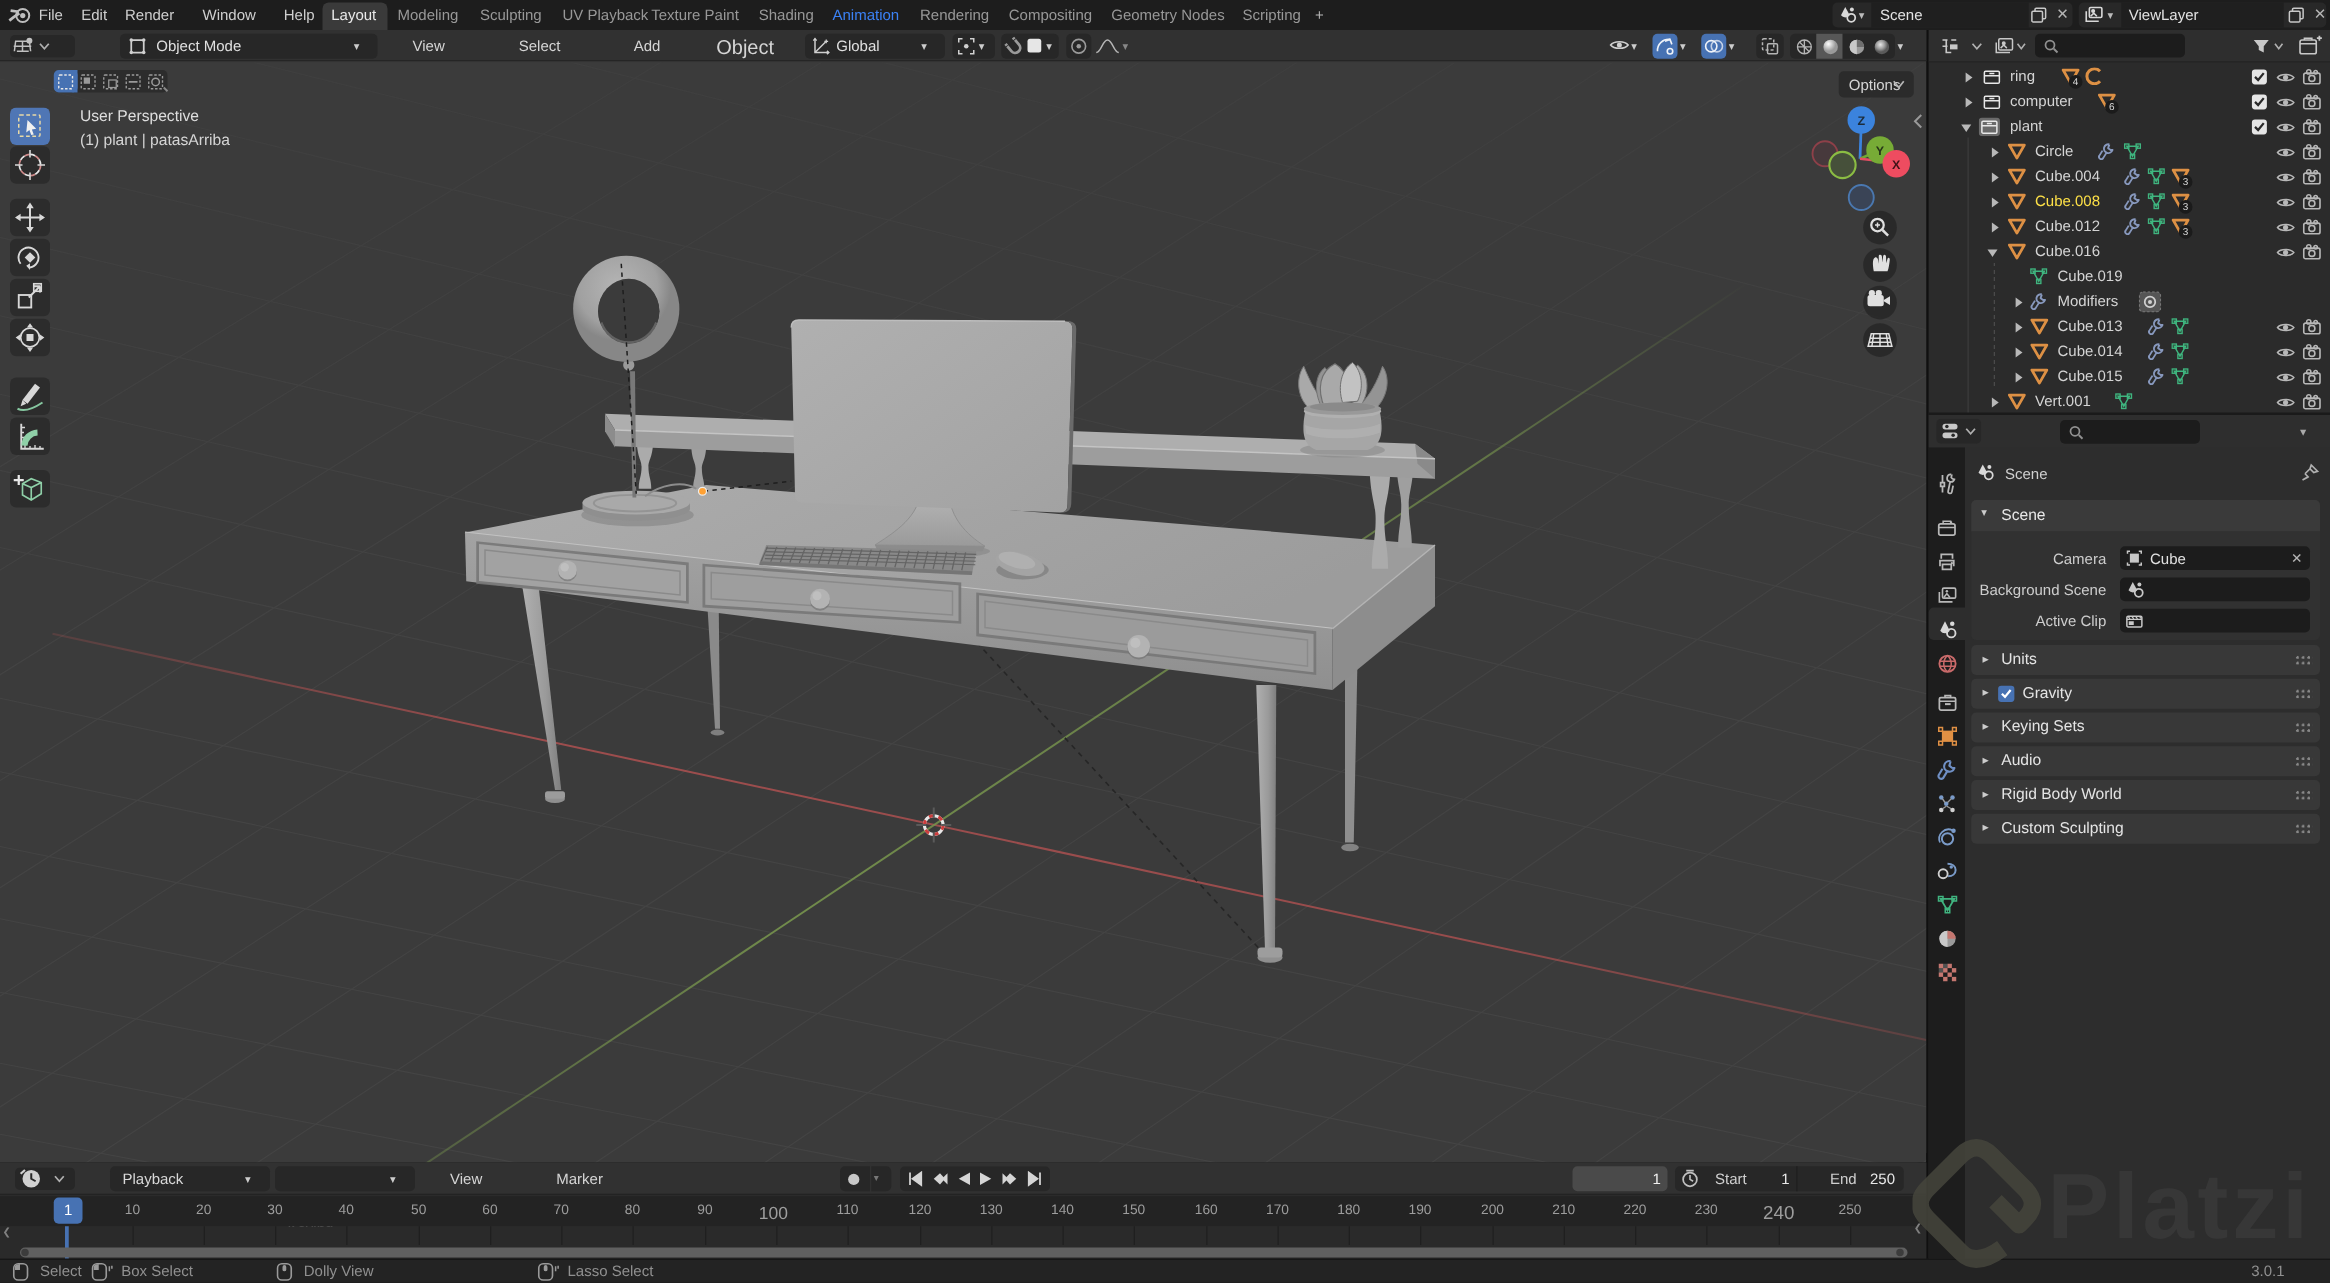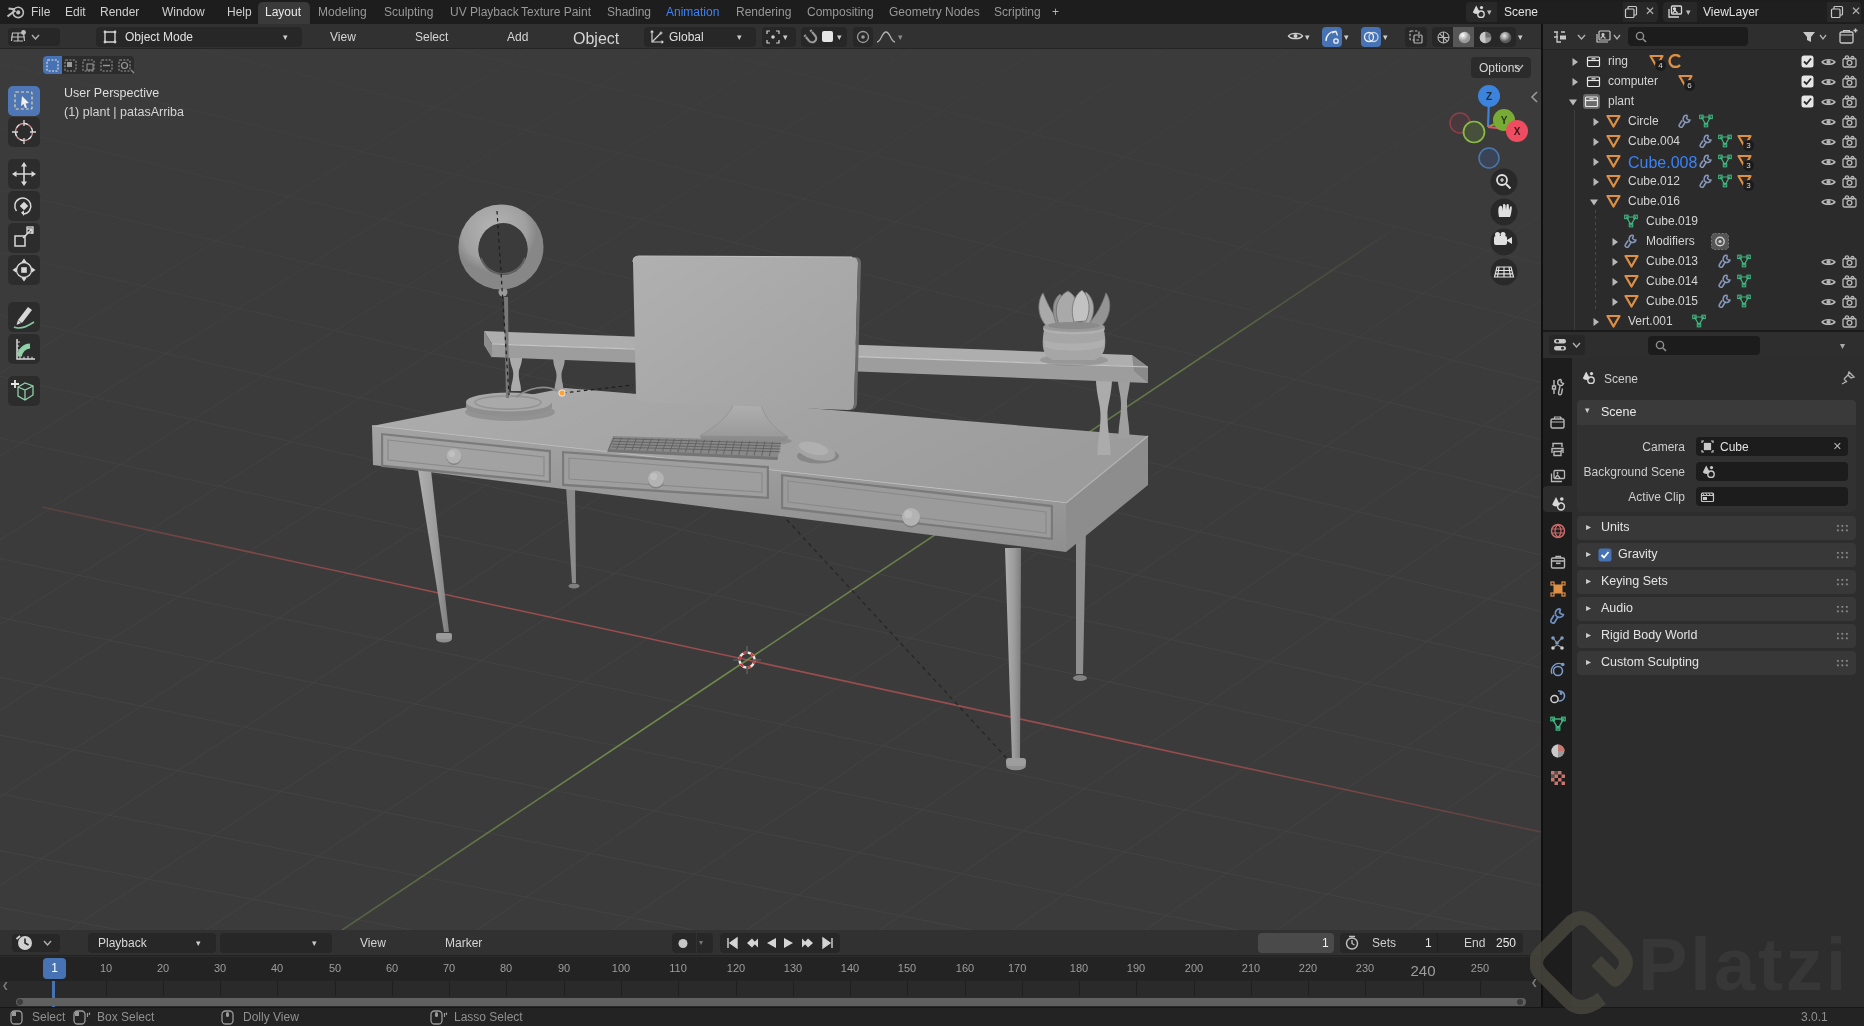--- a/index.html
+++ b/index.html
@@ -674,21 +674,21 @@
       <circle cx="5" cy="2.5" r="1.7" fill="none" stroke="#b8b8b8" stroke-width="1.2"></circle>
       <circle cx="10.5" cy="2.8" r="1.4" fill="none" stroke="#b8b8b8" stroke-width="1.2"></circle>
       <circle cx="7.5" cy="7.7" r="2.4" fill="none" stroke="#b8b8b8" stroke-width="1.3"></circle>
     </svg>
     <svg class="abs" style="left:1591px;top:157px" width="10" height="10" viewBox="0 0 10 10">
       <path d="M2.5 1 L8 5 L2.5 9 Z" fill="#b8b8b8"></path>
     </svg>
     <svg class="abs" style="left:1606px;top:154px" width="15" height="14" viewBox="0 0 15 14">
       <path d="M1.5 2 H13.5 L7.5 12.5 Z" fill="none" stroke="#dd9044" stroke-width="2.2" stroke-linejoin="round"></path>
     </svg>
-    <div class="txt" style="left:1628px;top:154px;font-size:16px;color:#3b82f6">Cube.008</div>
+    <div class="txt" style="left:1628px;top:154px;font-size:12px;color:#fde047">Cube.008</div>
     <svg class="abs" style="left:1699px;top:154px" width="14" height="14" viewBox="0 0 14 14">
       <path d="M9.5 1.5 A3.5 3.5 0 1 0 12 6 L10.5 6 L8.5 4.5 L9.5 1.5 M4 6.5 L1.5 10.5 A1.8 1.8 0 0 0 4.5 12.5 L7 8.5" fill="none" stroke="#8798bd" stroke-width="1.5" stroke-linejoin="round"></path>
     </svg>
     <svg class="abs" style="left:1718px;top:154px" width="14" height="14" viewBox="0 0 14 14">
       <path d="M2.5 3 H11.5 L7 11 Z" fill="none" stroke="#3fb57f" stroke-width="1.2"></path>
       <g fill="none" stroke="#3fb57f" stroke-width="1.1">
         <rect x="0.7" y="1.2" width="3.4" height="3.4"></rect>
         <rect x="9.9" y="1.2" width="3.4" height="3.4"></rect>
         <rect x="5.3" y="9.4" width="3.4" height="3.4"></rect>
       </g>
@@ -1101,21 +1101,21 @@
       <path d="M112 5 v10 M103 5 l7 5 -7 5 Z" fill="#d5d5d5" stroke="#d5d5d5" stroke-width="1.4"></path>
     </svg>
 <div class="abs" style="left:1258px;top:933px;width:76px;height:20px;background:#4a4a4a;border-radius:4px;"></div>
 <div class="txt" style="left:1322px;top:936px;font-size:12px;color:#f0f0f0">1</div>
 <div class="abs" style="left:1340px;top:933px;width:183px;height:20px;background:#272727;border-radius:4px;"></div>
 <svg class="abs" style="left:1344px;top:935px" width="16" height="16" viewBox="0 0 16 16">
       <circle cx="8" cy="8.5" r="5.5" fill="none" stroke="#c0c0c0" stroke-width="1.4"></circle>
       <path d="M8 5 V8.5 L10.5 10" stroke="#c0c0c0" stroke-width="1.3" fill="none"></path>
       <path d="M5 1.5 h6" stroke="#c0c0c0" stroke-width="1.5"></path>
     </svg>
-<div class="txt" style="left:1372px;top:936px;font-size:12px;color:#cfcfcf">Sets</div>
+<div class="txt" style="left:1372px;top:936px;font-size:12px;color:#cfcfcf">Start</div>
 <div class="txt" style="left:1425px;top:936px;font-size:12px;color:#e8e8e8">1</div>
 <div class="abs" style="left:1437px;top:933px;width:1px;height:20px;background:#1f1f1f;"></div>
 <div class="txt" style="left:1464px;top:936px;font-size:12px;color:#cfcfcf">End</div>
 <div class="txt" style="left:1496px;top:936px;font-size:12px;color:#e8e8e8">250</div>
 <div class="abs" style="left:0;top:957px;width:1541px;height:24px;background:#232323;"></div>
 <div class="abs" style="left:0;top:981px;width:1541px;height:26px;background:#2a2a2a;"></div>
 <div class="txt" style="left:92px;top:962px;width:28px;text-align:center;font-size:11px;color:#9d9d9d">10</div>
     <div class="abs" style="left:106px;top:981px;width:1px;height:15px;background:#1f1f1f;"></div>
     <div class="txt" style="left:149px;top:962px;width:28px;text-align:center;font-size:11px;color:#9d9d9d">20</div>
     <div class="abs" style="left:163px;top:981px;width:1px;height:15px;background:#1f1f1f;"></div>
@@ -1126,35 +1126,35 @@
     <div class="txt" style="left:321px;top:962px;width:28px;text-align:center;font-size:11px;color:#9d9d9d">50</div>
     <div class="abs" style="left:335px;top:981px;width:1px;height:15px;background:#1f1f1f;"></div>
     <div class="txt" style="left:378px;top:962px;width:28px;text-align:center;font-size:11px;color:#9d9d9d">60</div>
     <div class="abs" style="left:392px;top:981px;width:1px;height:15px;background:#1f1f1f;"></div>
     <div class="txt" style="left:435px;top:962px;width:28px;text-align:center;font-size:11px;color:#9d9d9d">70</div>
     <div class="abs" style="left:449px;top:981px;width:1px;height:15px;background:#1f1f1f;"></div>
     <div class="txt" style="left:492px;top:962px;width:28px;text-align:center;font-size:11px;color:#9d9d9d">80</div>
     <div class="abs" style="left:506px;top:981px;width:1px;height:15px;background:#1f1f1f;"></div>
     <div class="txt" style="left:550px;top:962px;width:28px;text-align:center;font-size:11px;color:#9d9d9d">90</div>
     <div class="abs" style="left:564px;top:981px;width:1px;height:15px;background:#1f1f1f;"></div>
-    <div class="txt" style="left:607px;top:962px;width:28px;text-align:center;font-size:11px;color:#9d9d9d">100</div>
+    <div class="txt" style="left:607px;top:962px;width:28px;font-size:14px;color:#9d9d9d">100</div>
     <div class="abs" style="left:621px;top:981px;width:1px;height:15px;background:#1f1f1f;"></div>
     <div class="txt" style="left:664px;top:962px;width:28px;text-align:center;font-size:11px;color:#9d9d9d">110</div>
     <div class="abs" style="left:678px;top:981px;width:1px;height:15px;background:#1f1f1f;"></div>
     <div class="txt" style="left:722px;top:962px;width:28px;text-align:center;font-size:11px;color:#9d9d9d">120</div>
     <div class="abs" style="left:736px;top:981px;width:1px;height:15px;background:#1f1f1f;"></div>
     <div class="txt" style="left:779px;top:962px;width:28px;text-align:center;font-size:11px;color:#9d9d9d">130</div>
     <div class="abs" style="left:793px;top:981px;width:1px;height:15px;background:#1f1f1f;"></div>
     <div class="txt" style="left:836px;top:962px;width:28px;text-align:center;font-size:11px;color:#9d9d9d">140</div>
     <div class="abs" style="left:850px;top:981px;width:1px;height:15px;background:#1f1f1f;"></div>
     <div class="txt" style="left:893px;top:962px;width:28px;text-align:center;font-size:11px;color:#9d9d9d">150</div>
     <div class="abs" style="left:907px;top:981px;width:1px;height:15px;background:#1f1f1f;"></div>
     <div class="txt" style="left:951px;top:962px;width:28px;text-align:center;font-size:11px;color:#9d9d9d">160</div>
     <div class="abs" style="left:965px;top:981px;width:1px;height:15px;background:#1f1f1f;"></div>
-    <div class="txt" style="left:1008px;top:962px;width:28px;text-align:left;font-size:11px;color:#9d9d9d">170</div>
+    <div class="txt" style="left:1008px;top:962px;width:28px;text-align:center;font-size:11px;color:#9d9d9d">170</div>
     <div class="abs" style="left:1022px;top:981px;width:1px;height:15px;background:#1f1f1f;"></div>
     <div class="txt" style="left:1065px;top:962px;width:28px;text-align:center;font-size:11px;color:#9d9d9d">180</div>
     <div class="abs" style="left:1079px;top:981px;width:1px;height:15px;background:#1f1f1f;"></div>
     <div class="txt" style="left:1122px;top:962px;width:28px;text-align:center;font-size:11px;color:#9d9d9d">190</div>
     <div class="abs" style="left:1136px;top:981px;width:1px;height:15px;background:#1f1f1f;"></div>
     <div class="txt" style="left:1180px;top:962px;width:28px;text-align:center;font-size:11px;color:#9d9d9d">200</div>
     <div class="abs" style="left:1194px;top:981px;width:1px;height:15px;background:#1f1f1f;"></div>
     <div class="txt" style="left:1237px;top:962px;width:28px;text-align:center;font-size:11px;color:#9d9d9d">210</div>
     <div class="abs" style="left:1251px;top:981px;width:1px;height:15px;background:#1f1f1f;"></div>
     <div class="txt" style="left:1294px;top:962px;width:28px;text-align:center;font-size:11px;color:#9d9d9d">220</div>

